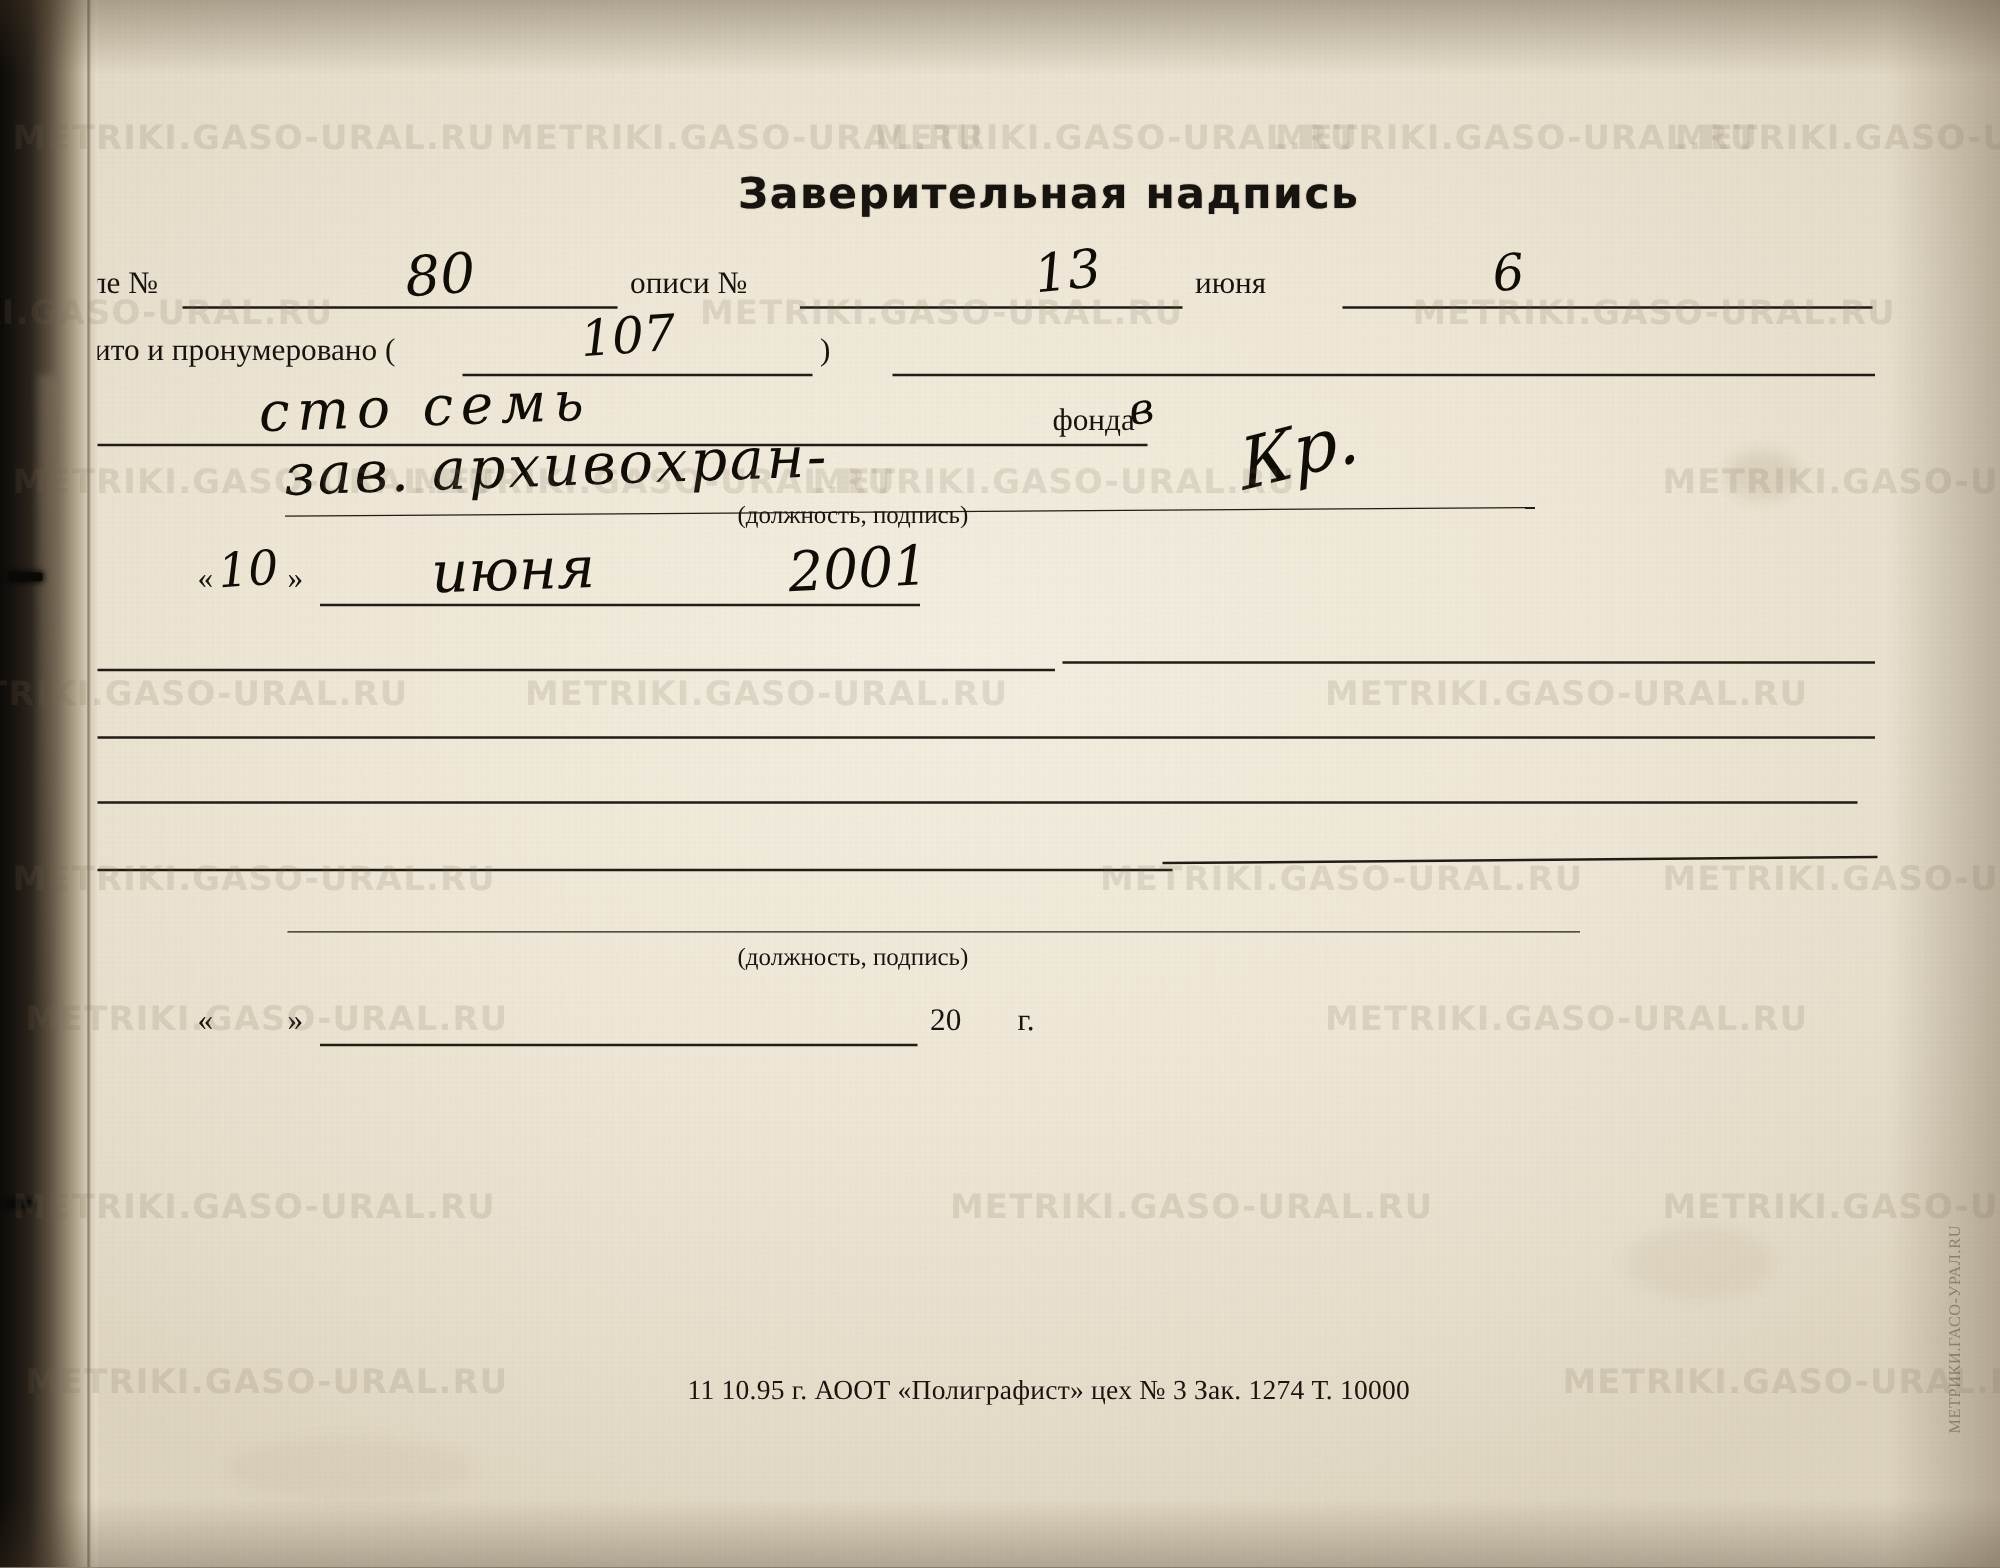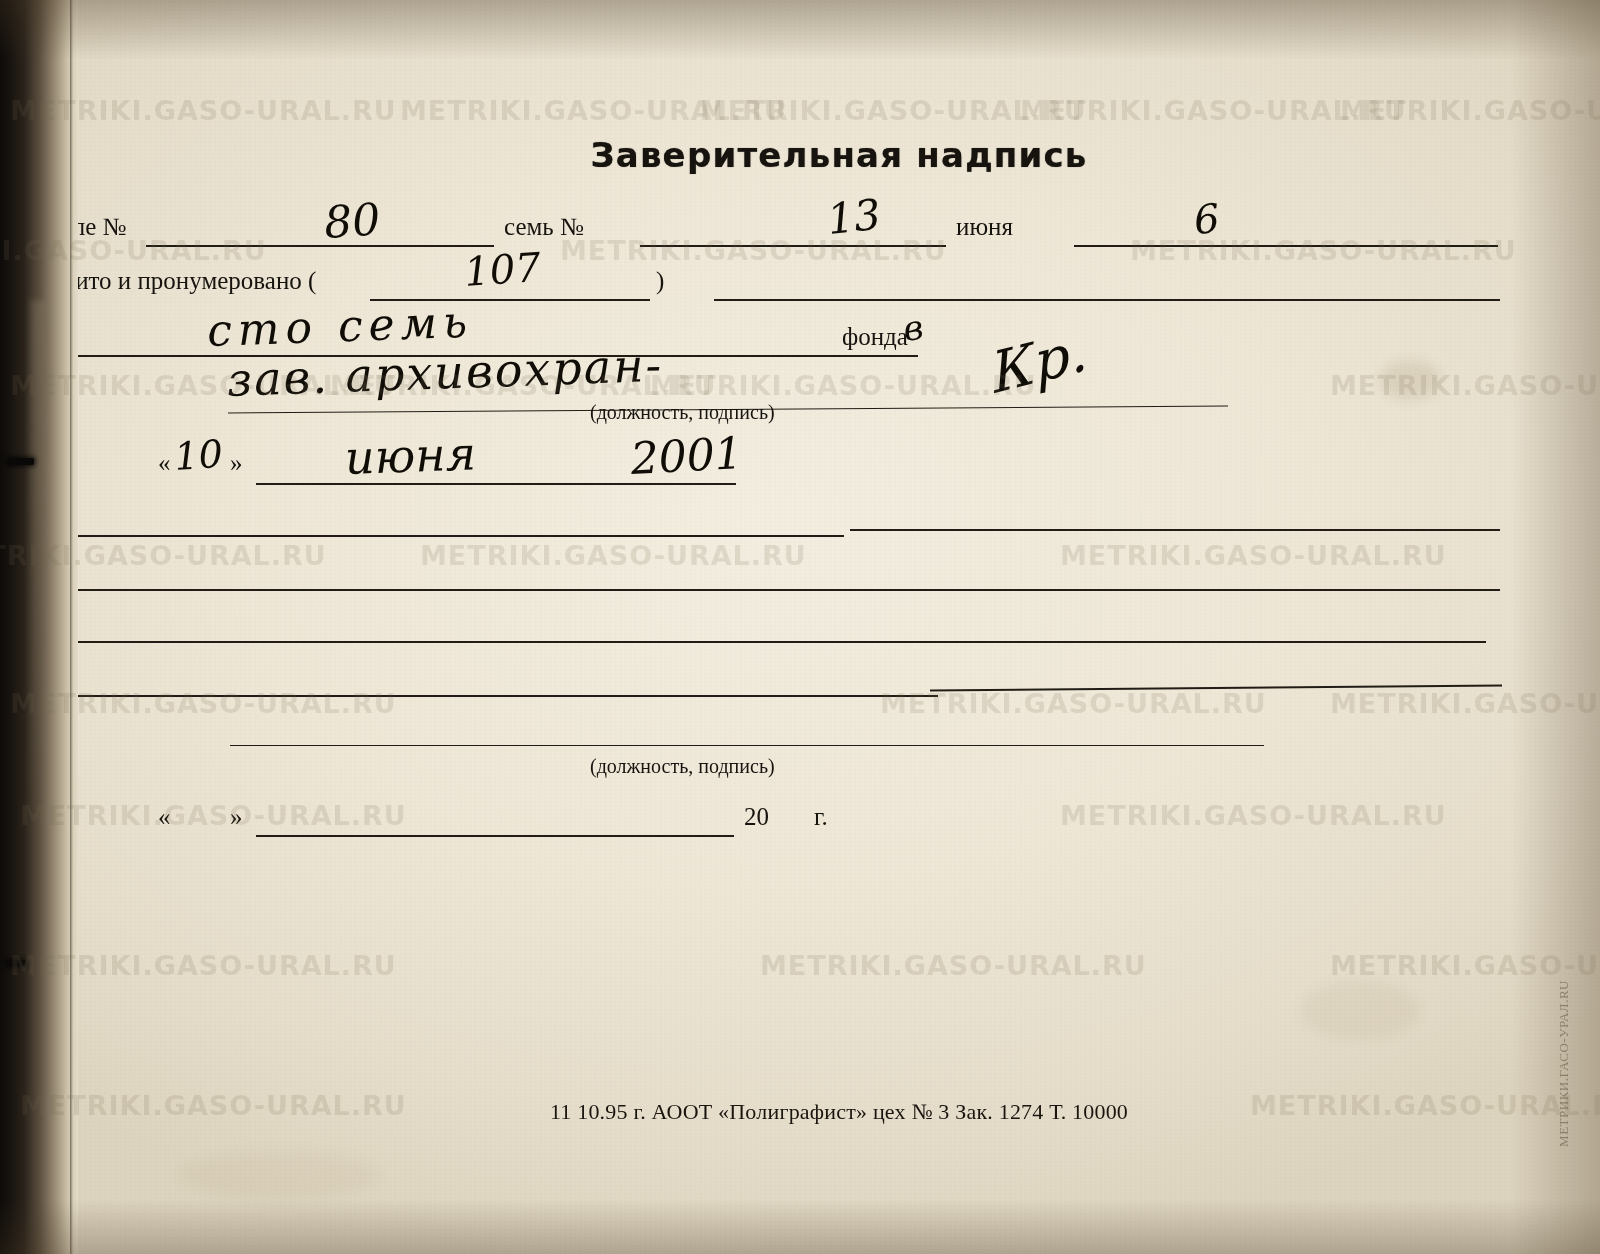--- a/index.html
+++ b/index.html
@@ -169,21 +169,21 @@
   <div class="smudge" style="left:180px;top:1150px;width:200px;height:50px;opacity:.4;"></div>
 
   <div class="sheet">
 
     <div class="title">Заверительная надпись</div>
 
     <div class="lbl" style="left:-52px; top:196px;">В деле №</div>
     <div class="rule" style="left:68px; top:228px; width:348px;"></div>
     <div class="hand ink" style="left:248px; top:180px; font-size:44px; transform:rotate(-4deg);">80</div>
 
-    <div class="lbl" style="left:426px; top:196px;">семь №</div>
+    <div class="lbl" style="left:426px; top:196px;">описи №</div>
     <div class="rule" style="left:562px; top:228px; width:306px;"></div>
     <div class="hand ink" style="left:752px; top:178px; font-size:42px; transform:rotate(-6deg);">13</div>
 
     <div class="lbl" style="left:878px; top:196px;">июня</div>
     <div class="rule" style="left:996px; top:228px; width:424px;"></div>
     <div class="hand ink" style="left:1118px; top:180px; font-size:40px; transform:rotate(-5deg);">6</div>
 
     <div class="lbl" style="left:-60px; top:250px;">подшито и пронумеровано (</div>
     <div class="rule" style="left:292px; top:282px; width:280px;"></div>
     <div class="lbl" style="left:578px; top:250px;">)</div>

